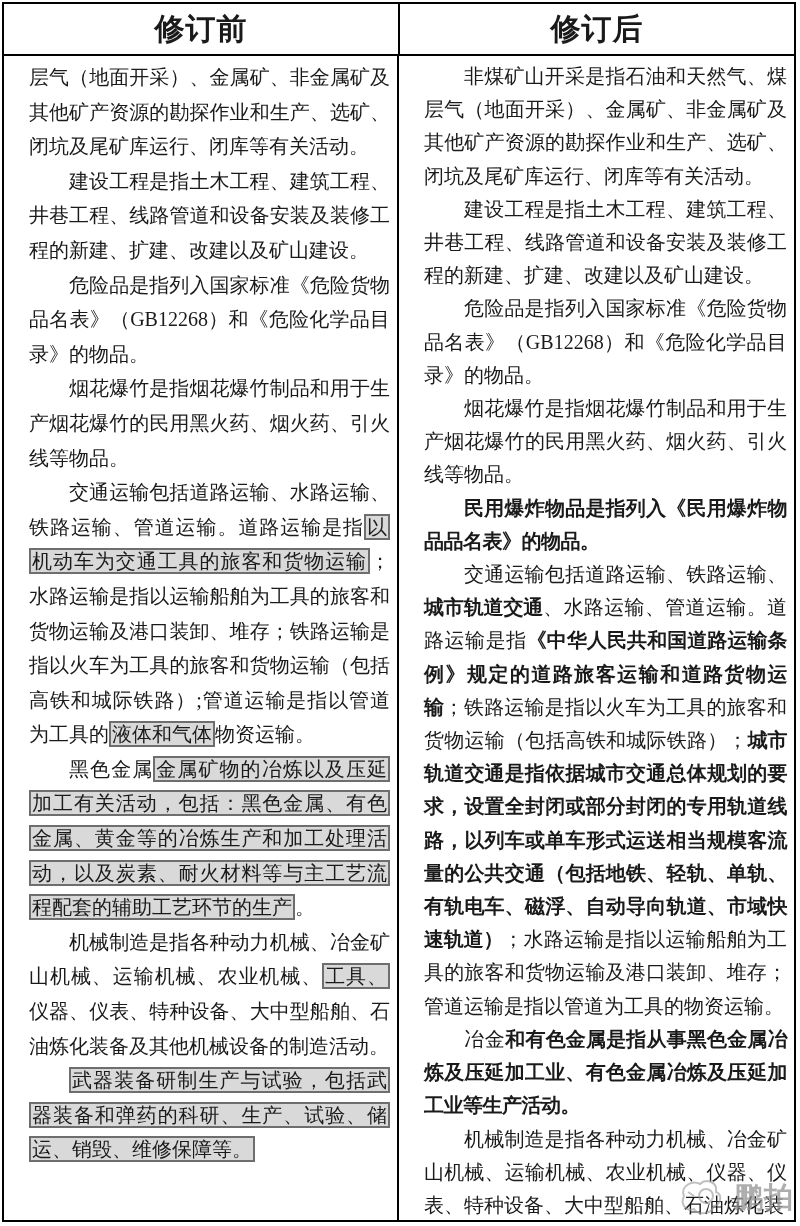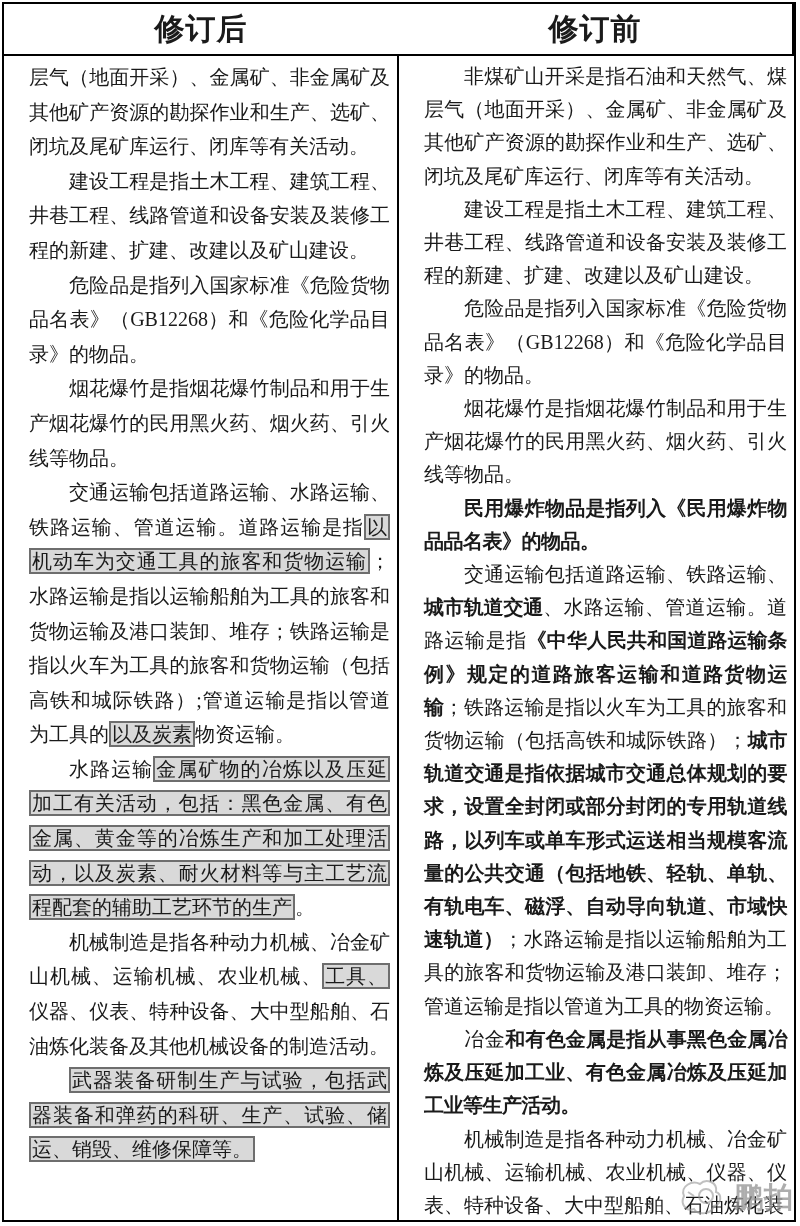--- a/index.html
+++ b/index.html
@@ -52,31 +52,31 @@
     font-size: 29px; font-weight: 700; letter-spacing: 1px;
     font-family: "Liberation Sans", "DejaVu Sans", sans-serif;
   }
   .watermark svg { display: block; }
 </style>
 </head>
 <body>
 
 <div class="doc-table">
   <div class="header-row">
+    <div class="header-cell first">修订前</div>
     <div class="header-cell">修订后</div>
-    <div class="header-cell first">修订前</div>
   </div>
   <div class="body-row">
     <div class="body-cell first" id="left-cell">
         <p class="para"><span class="seg-normal">层气（地面开采）、金属矿、非金属矿及其他矿产资源的勘探作业和生产、选矿、闭坑及尾矿库运行、闭库等有关活动。</span></p>
         <p class="para indent"><span class="seg-normal">建设工程是指土木工程、建筑工程、井巷工程、线路管道和设备安装及装修工程的新建、扩建、改建以及矿山建设。</span></p>
         <p class="para indent"><span class="seg-normal">危险品是指列入国家标准《危险货物品名表》（GB12268）和《危险化学品目录》的物品。</span></p>
         <p class="para indent"><span class="seg-normal">烟花爆竹是指烟花爆竹制品和用于生产烟花爆竹的民用黑火药、烟火药、引火线等物品。</span></p>
-        <p class="para indent"><span class="seg-normal">交通运输包括道路运输、水路运输、铁路运输、管道运输。道路运输是指</span><span class="seg-highlight">以机动车为交通工具的旅客和货物运输</span><span class="seg-normal">；水路运输是指以运输船舶为工具的旅客和货物运输及港口装卸、堆存；铁路运输是指以火车为工具的旅客和货物运输（包括高铁和城际铁路）;管道运输是指以管道为工具的</span><span class="seg-highlight">以及炭素</span><span class="seg-normal">物资运输。</span></p>
-        <p class="para indent"><span class="seg-normal">水路运输</span><span class="seg-highlight">金属矿物的冶炼以及压延加工有关活动，包括：黑色金属、有色金属、黄金等的冶炼生产和加工处理活动，以及炭素、耐火材料等与主工艺流程配套的辅助工艺环节的生产</span><span class="seg-normal">。</span></p>
+        <p class="para indent"><span class="seg-normal">交通运输包括道路运输、水路运输、铁路运输、管道运输。道路运输是指</span><span class="seg-highlight">以机动车为交通工具的旅客和货物运输</span><span class="seg-normal">；水路运输是指以运输船舶为工具的旅客和货物运输及港口装卸、堆存；铁路运输是指以火车为工具的旅客和货物运输（包括高铁和城际铁路）;管道运输是指以管道为工具的</span><span class="seg-highlight">液体和气体</span><span class="seg-normal">物资运输。</span></p>
+        <p class="para indent"><span class="seg-normal">黑色金属</span><span class="seg-highlight">金属矿物的冶炼以及压延加工有关活动，包括：黑色金属、有色金属、黄金等的冶炼生产和加工处理活动，以及炭素、耐火材料等与主工艺流程配套的辅助工艺环节的生产</span><span class="seg-normal">。</span></p>
         <p class="para indent"><span class="seg-normal">机械制造是指各种动力机械、冶金矿山机械、运输机械、农业机械、</span><span class="seg-highlight">工具、</span><span class="seg-normal">仪器、仪表、特种设备、大中型船舶、石油炼化装备及其他机械设备的制造活动。</span></p>
         <p class="para indent"><span class="seg-highlight">武器装备研制生产与试验，包括武器装备和弹药的科研、生产、试验、储运、销毁、维修保障等。</span></p>
       </div>
     <div class="body-cell" id="right-cell">
         <p class="para indent"><span class="seg-normal">非煤矿山开采是指石油和天然气、煤层气（地面开采）、金属矿、非金属矿及其他矿产资源的勘探作业和生产、选矿、闭坑及尾矿库运行、闭库等有关活动。</span></p>
         <p class="para indent"><span class="seg-normal">建设工程是指土木工程、建筑工程、井巷工程、线路管道和设备安装及装修工程的新建、扩建、改建以及矿山建设。</span></p>
         <p class="para indent"><span class="seg-normal">危险品是指列入国家标准《危险货物品名表》（GB12268）和《危险化学品目录》的物品。</span></p>
         <p class="para indent"><span class="seg-normal">烟花爆竹是指烟花爆竹制品和用于生产烟花爆竹的民用黑火药、烟火药、引火线等物品。</span></p>
         <p class="para indent"><span class="seg-added">民用爆炸物品是指列入《民用爆炸物品品名表》的物品。</span></p>
         <p class="para indent"><span class="seg-normal">交通运输包括道路运输、铁路运输、</span><span class="seg-added">城市轨道交通</span><span class="seg-normal">、水路运输、管道运输。道路运输是指</span><span class="seg-added">《中华人民共和国道路运输条例》规定的道路旅客运输和道路货物运输</span><span class="seg-normal">；铁路运输是指以火车为工具的旅客和货物运输（包括高铁和城际铁路）；</span><span class="seg-added">城市轨道交通是指依据城市交通总体规划的要求，设置全封闭或部分封闭的专用轨道线路，以列车或单车形式运送相当规模客流量的公共交通（包括地铁、轻轨、单轨、有轨电车、磁浮、自动导向轨道、市域快速轨道）</span><span class="seg-normal">；水路运输是指以运输船舶为工具的旅客和货物运输及港口装卸、堆存；管道运输是指以管道为工具的物资运输。</span></p>

